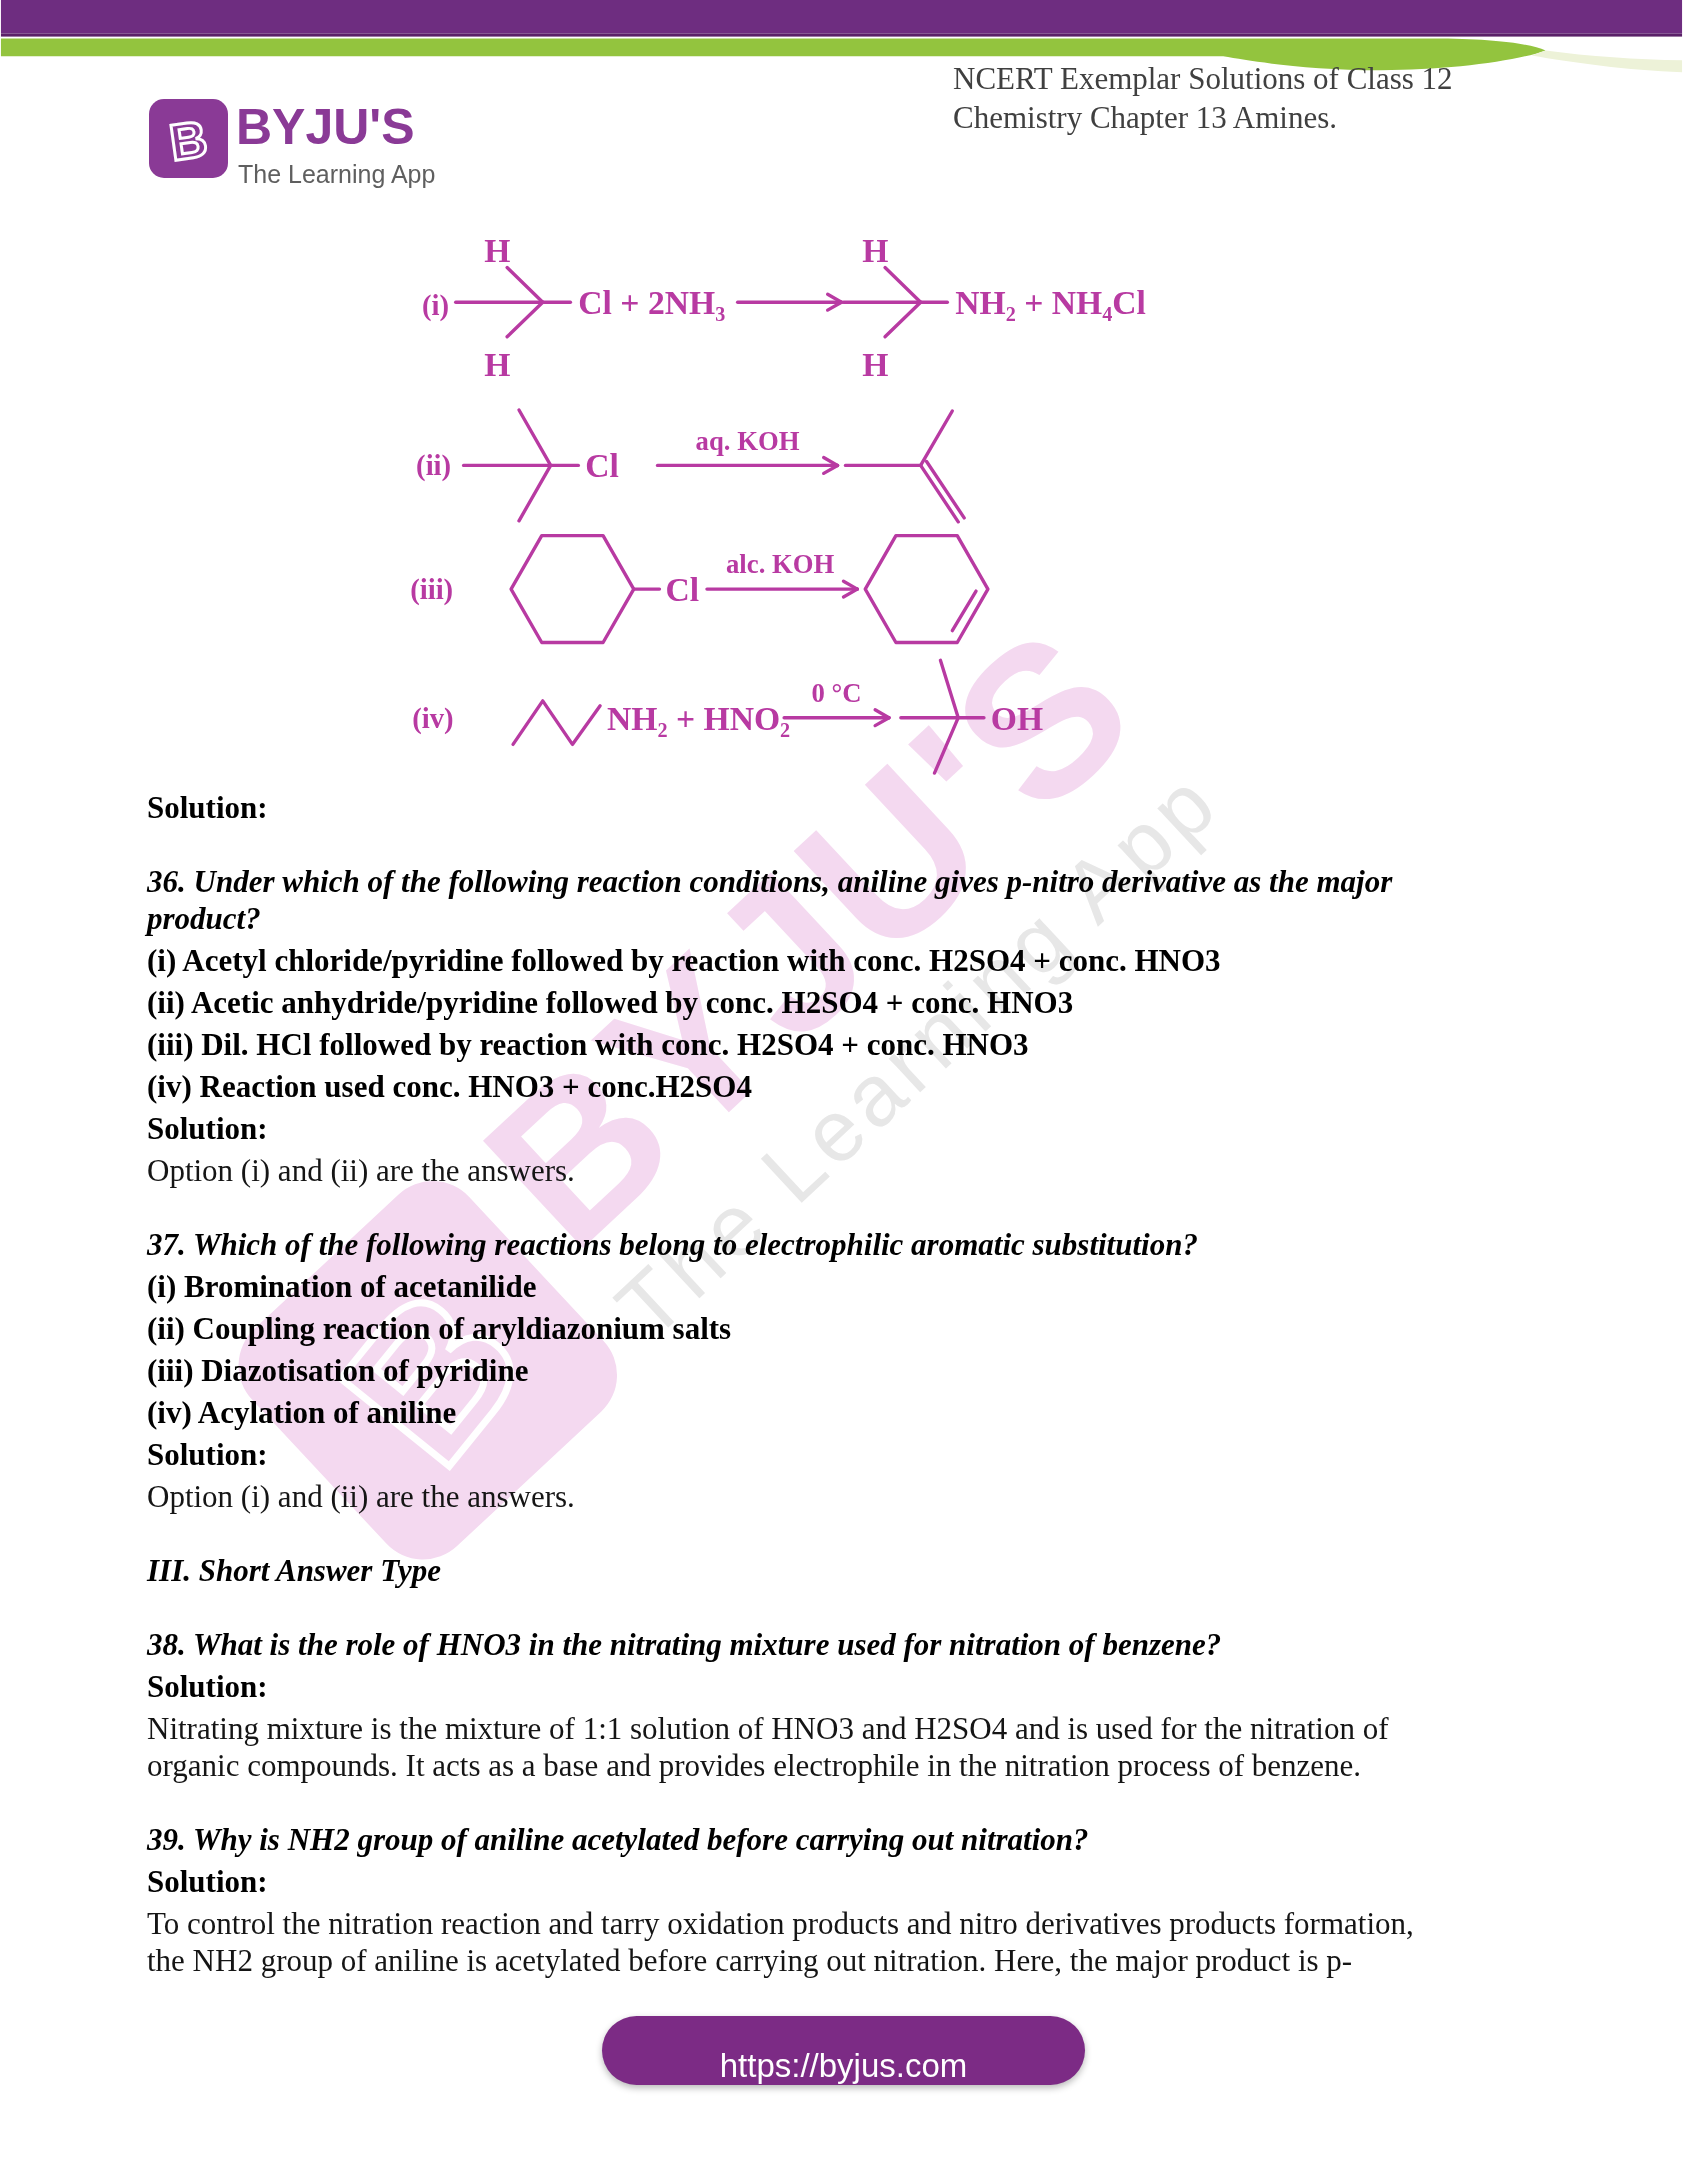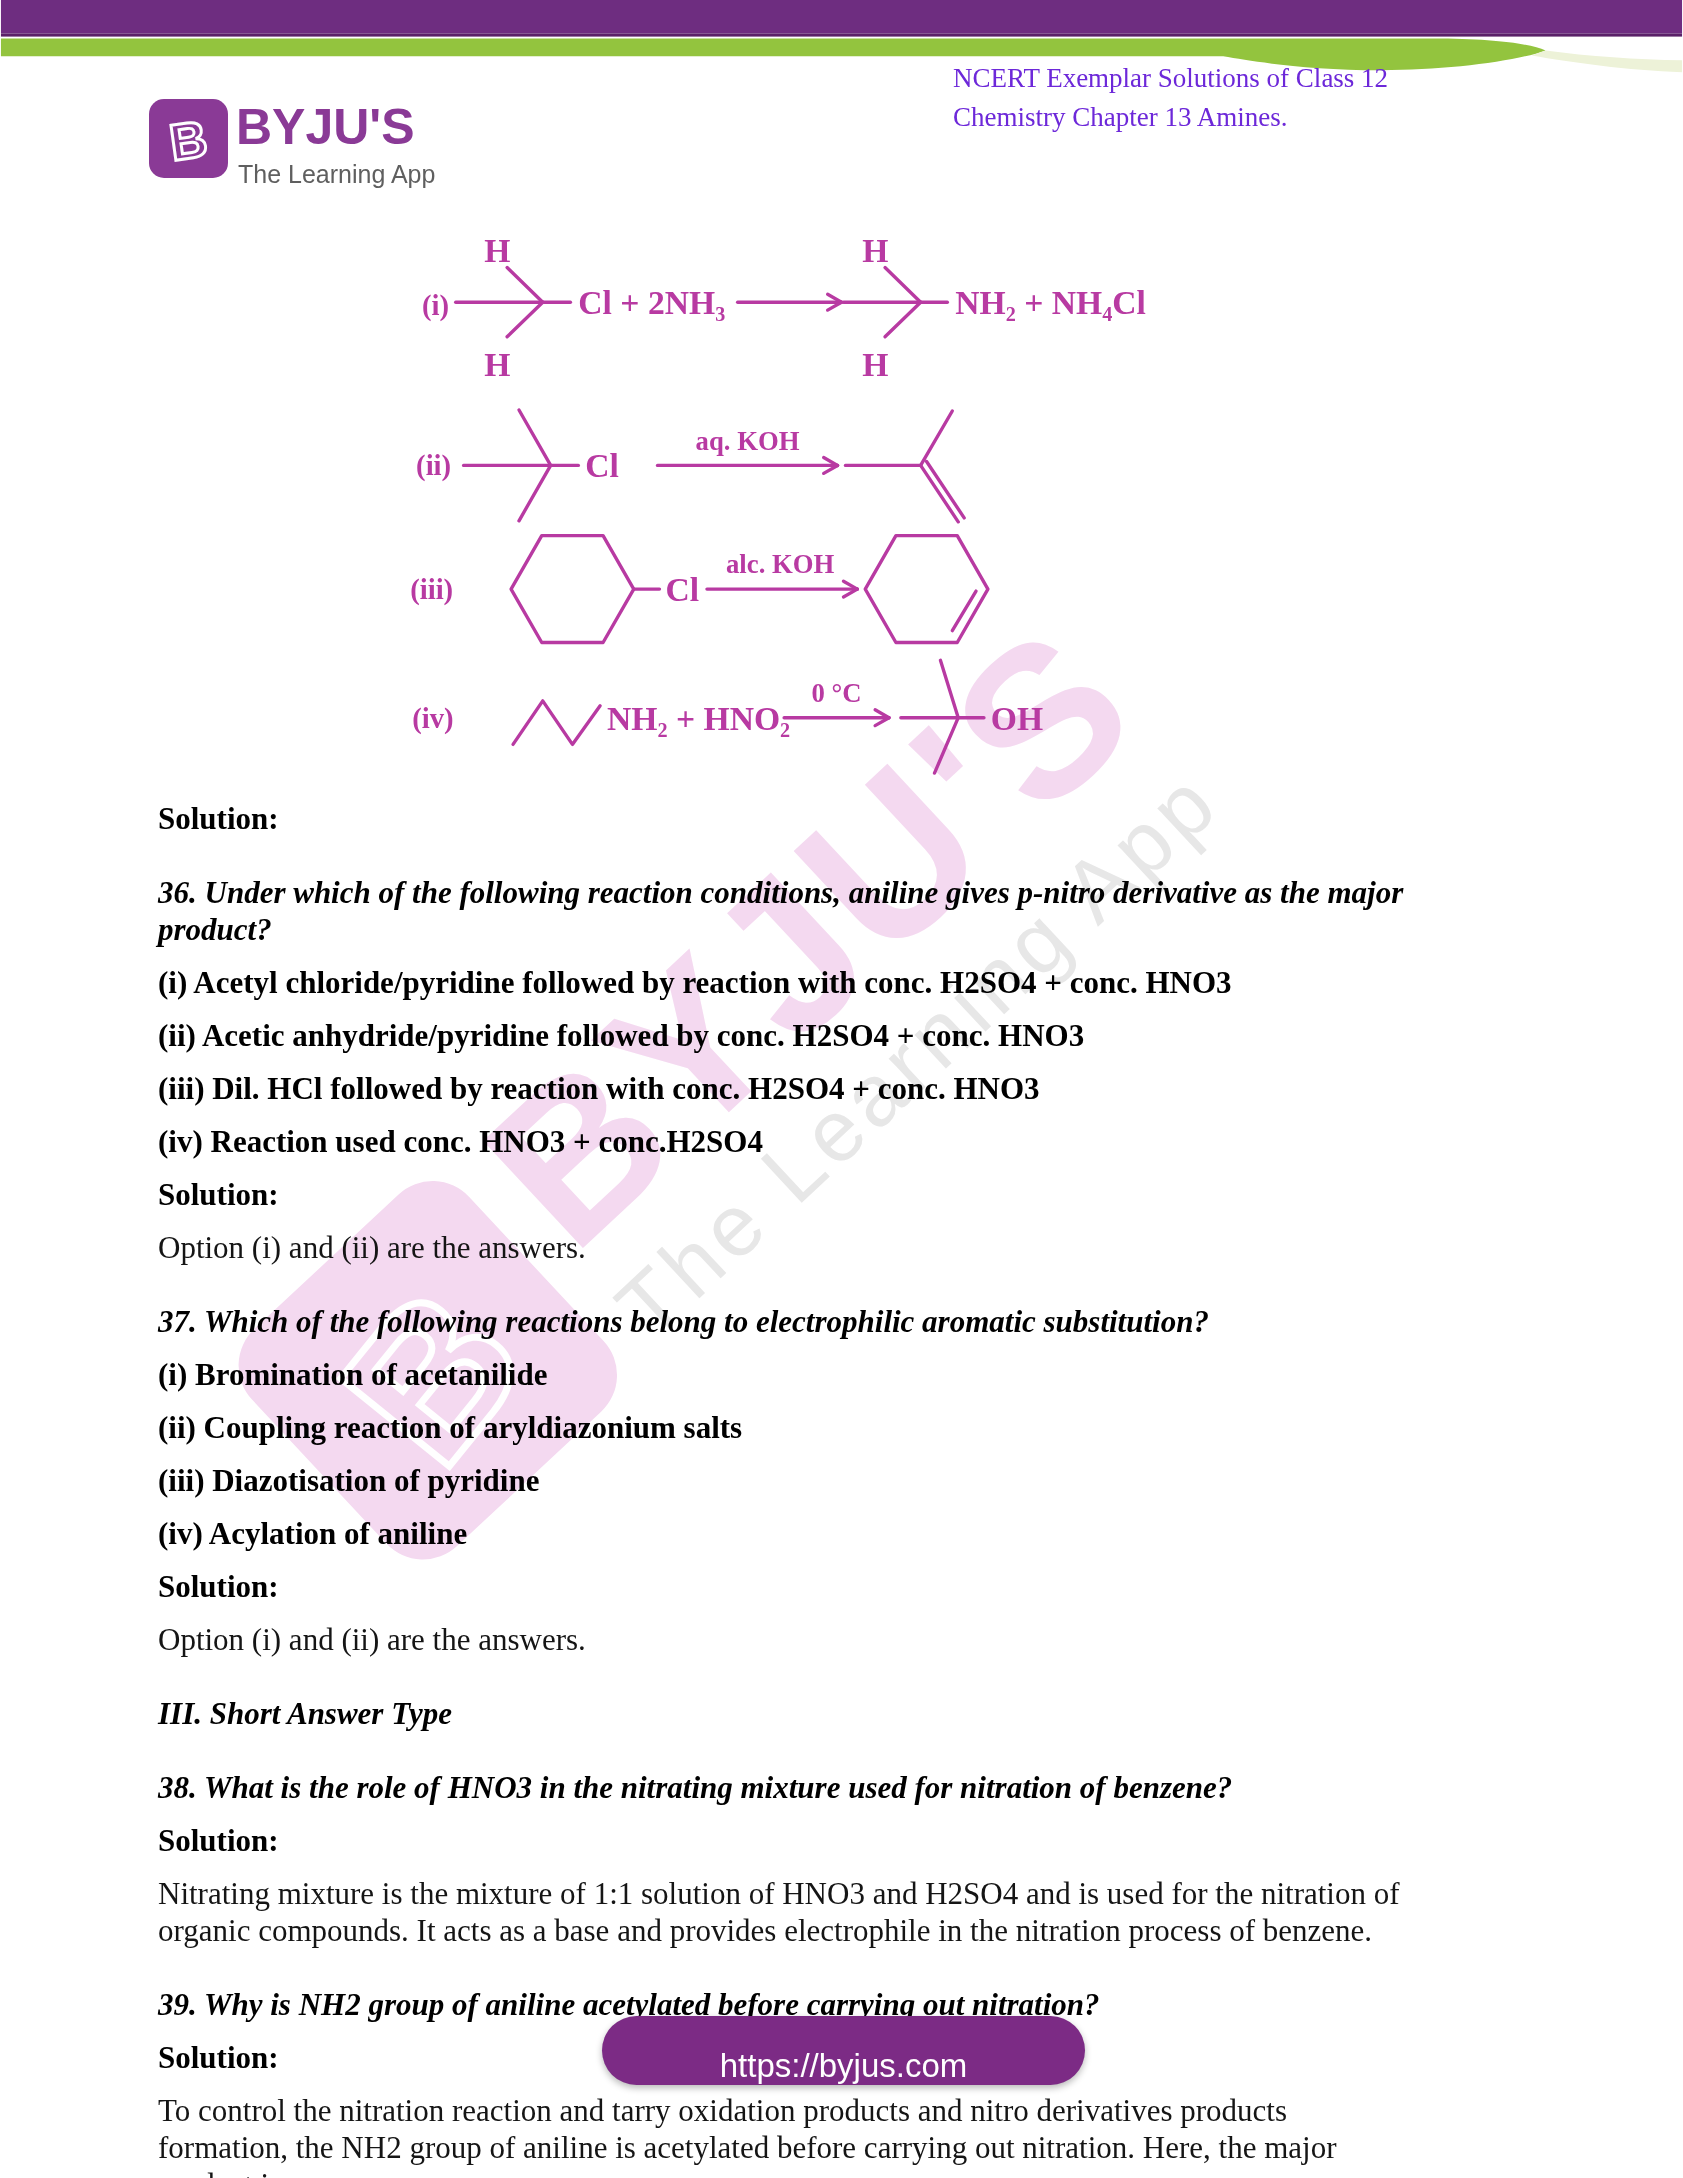--- a/index.html
+++ b/index.html
@@ -23,41 +23,41 @@
   
   .bands{position:absolute;left:0;top:0;width:1683px;height:89px;}
   
   .brand{position:absolute;left:149px;top:97px;width:455px;height:109px;}
   .brand-icon{position:absolute;left:0;top:2px;width:79px;height:79px;background:var(--logo-purple);border-radius:15px;}
   .brand-word{position:absolute;left:87px;top:4px;font-family:"Liberation Sans","DejaVu Sans",sans-serif;
               font-weight:bold;font-size:50px;line-height:53px;color:var(--logo-purple);letter-spacing:0px;}
   .brand-tagline{position:absolute;left:89px;top:63px;font-family:"Liberation Sans","DejaVu Sans",sans-serif;
               font-size:25px;color:var(--tagline-gray);}
   
-  .doc-title{position:absolute;left:953px;top:59px;font-size:27px;line-height:39px;color:#6d28d9;}
+  .doc-title{position:absolute;left:953px;top:59px;font-size:31px;line-height:39px;color:#404040;}
   
   .watermark{position:absolute;left:149px;top:812px;width:1267px;height:455px;
              transform:rotate(-43deg);display:flex;align-items:center;gap:34px;z-index:0;pointer-events:none;}
   .wm-icon{width:297px;height:297px;background:var(--watermark-pink);border-radius:50px;flex:0 0 auto;
            display:flex;align-items:center;justify-content:center;}
   .wm-col{display:flex;flex-direction:column;}
   .wm-name{font-family:"Liberation Sans","DejaVu Sans",sans-serif;font-weight:bold;font-size:213px;line-height:198px;
            color:var(--watermark-pink);letter-spacing:4px;}
   .wm-tagline{font-family:"Liberation Sans","DejaVu Sans",sans-serif;font-size:87px;line-height:109px;
            color:var(--watermark-gray);letter-spacing:6px;margin-top:6px;}
   
   .reactions{position:absolute;left:0;top:228px;z-index:2;}
   .chem-line{stroke:var(--accent);stroke-width:3.4;fill:none;stroke-linecap:round;stroke-linejoin:round;}
   .chem-t{fill:var(--accent);font-weight:bold;font-family:"Liberation Serif","DejaVu Serif",serif;}
   .fs34{font-size:34px;}
   .fs29{font-size:29px;}
   .fs27{font-size:27px;}
   
   .content{position:absolute;left:142px;top:784px;width:1287px;z-index:2;}
-  .content p{margin:16px;font-size:31px;line-height:37px;color:var(--text-black);}
+  .content p{margin:5px;font-size:31px;line-height:37px;color:var(--text-black);}
   .content p.bold{font-weight:bold;color:#000;}
   .content p.gap{margin-top:37px;font-style:italic;}
   
   .footer-button{position:absolute;left:602px;top:2016px;width:483px;height:69px;z-index:2;
     background:var(--footer-purple);border-radius:36px;box-shadow:0 3px 7px rgba(0,0,0,0.28);
     display:flex;align-items:flex-end;justify-content:center;cursor:pointer;
     font-family:"Liberation Sans","DejaVu Sans",sans-serif;font-size:33px;color:#ffffff;}
 </style>
 </head>
 <body>

